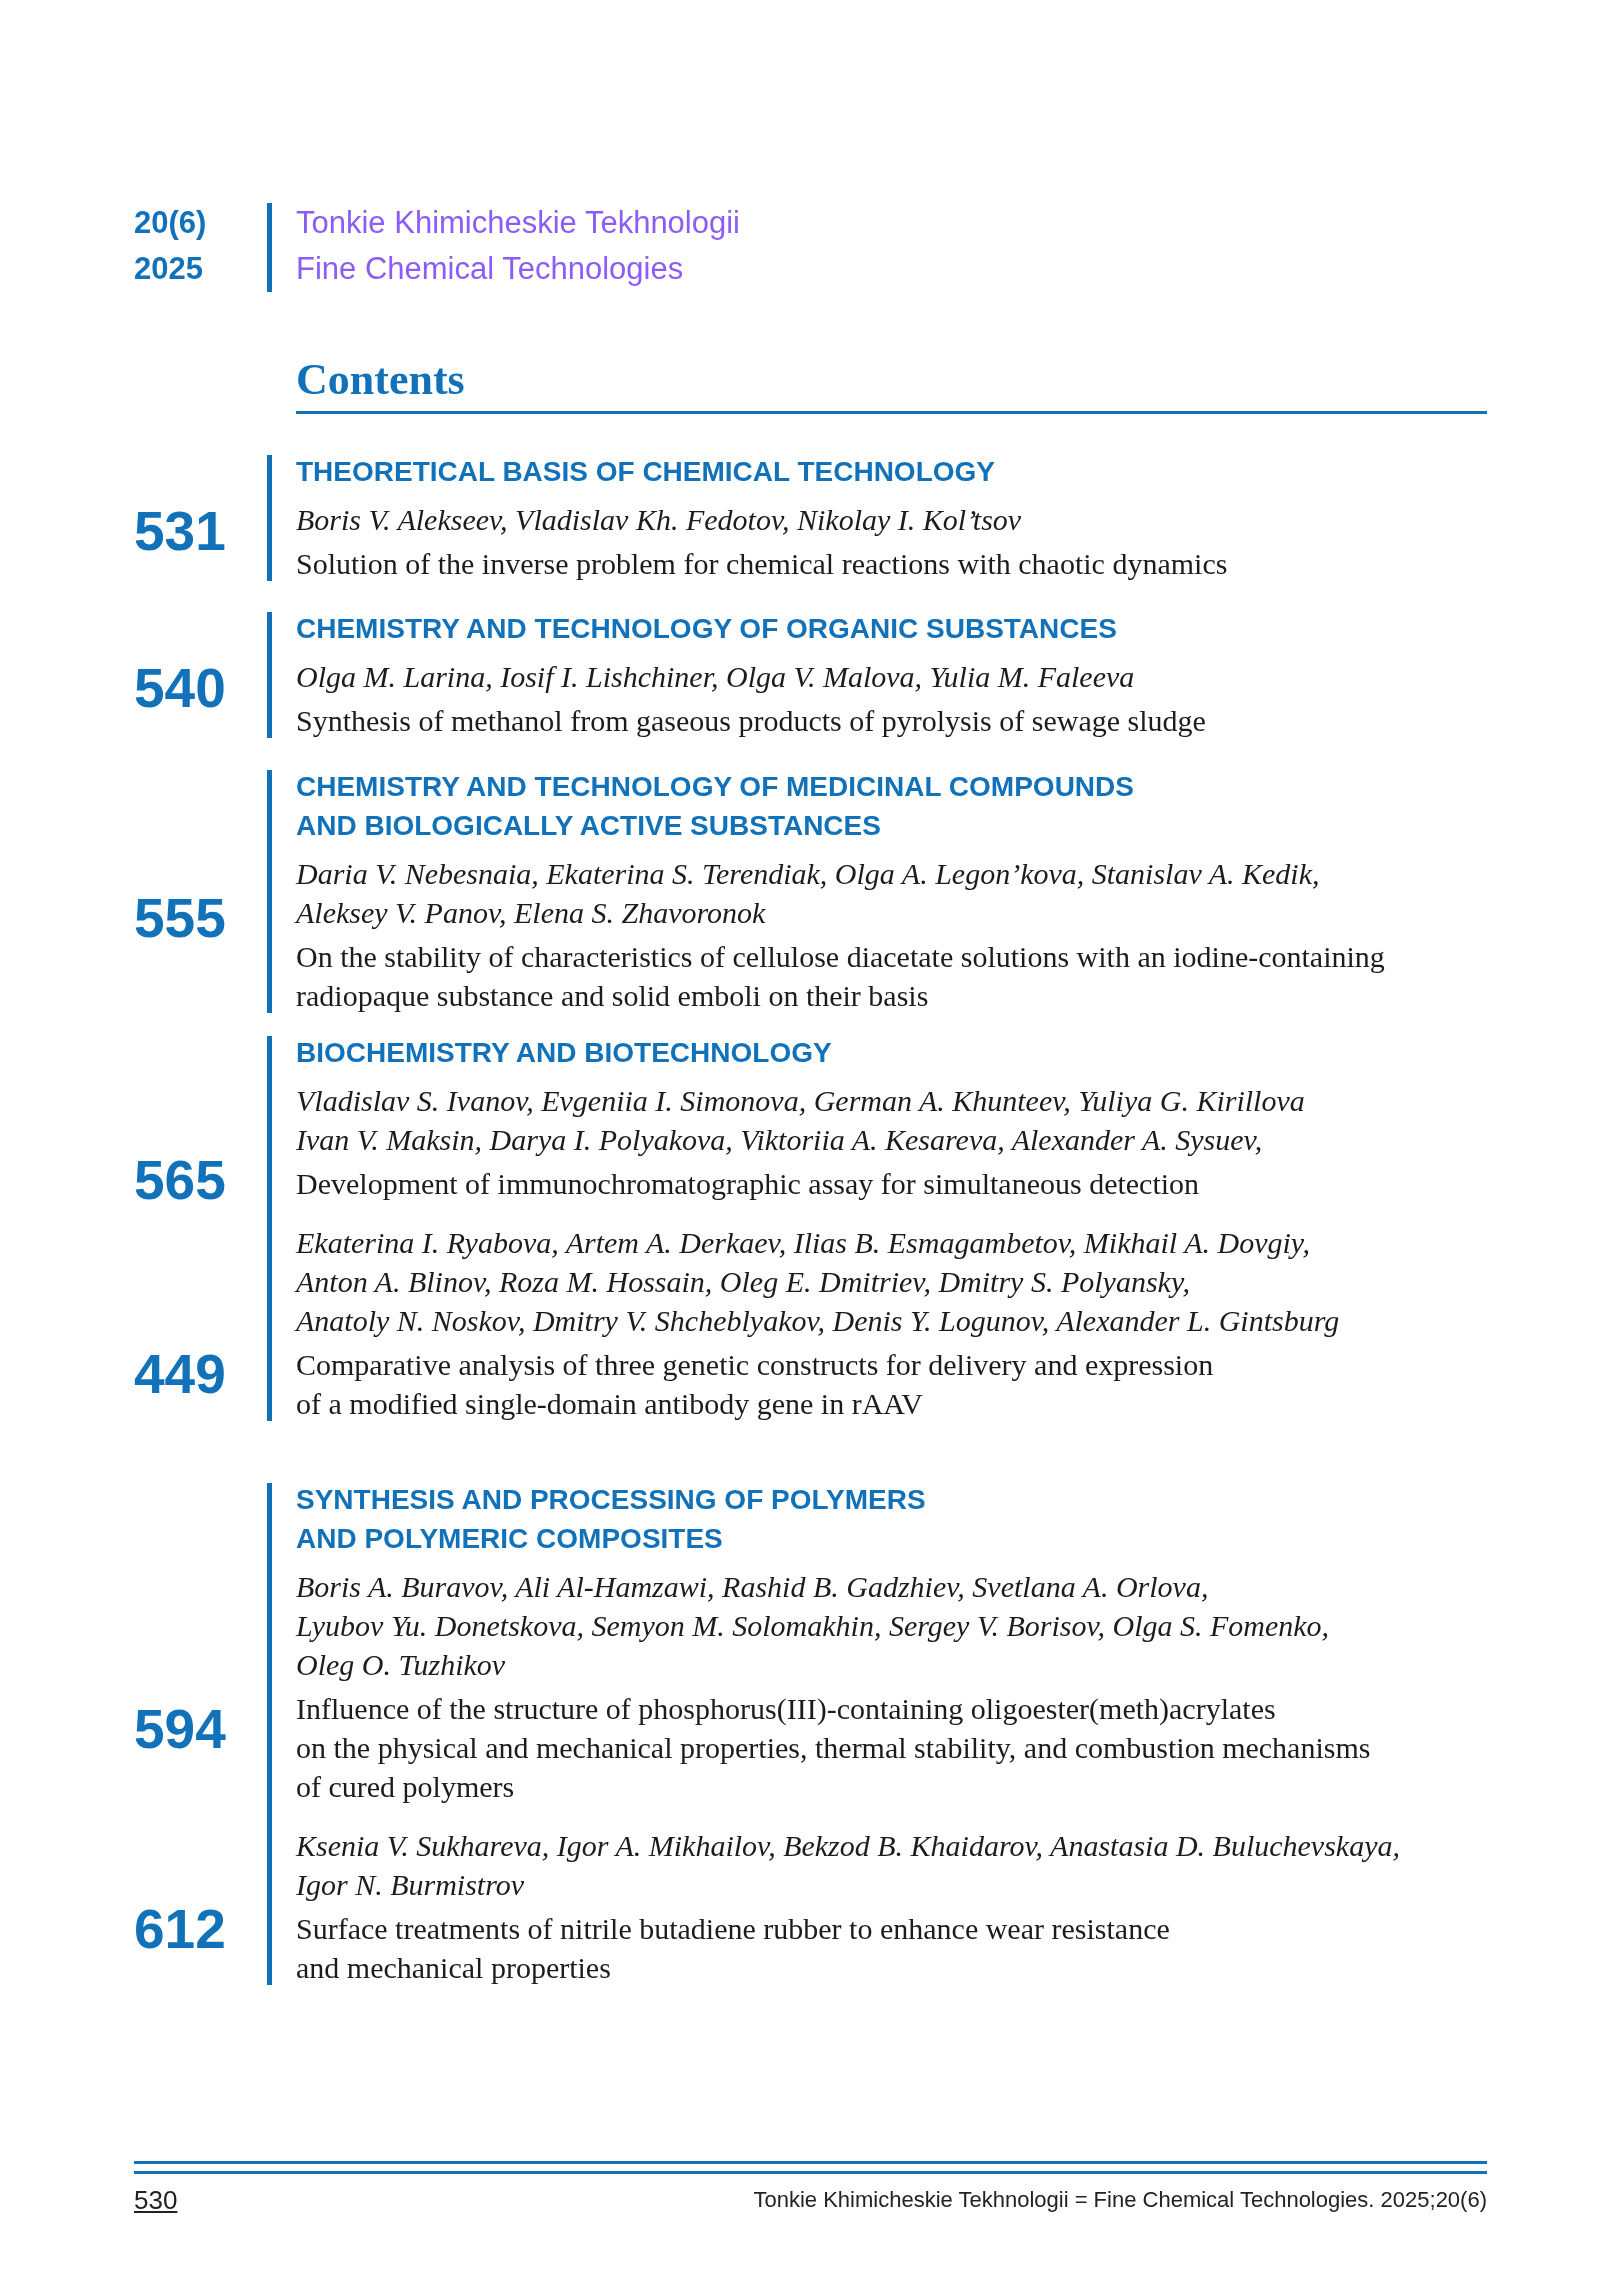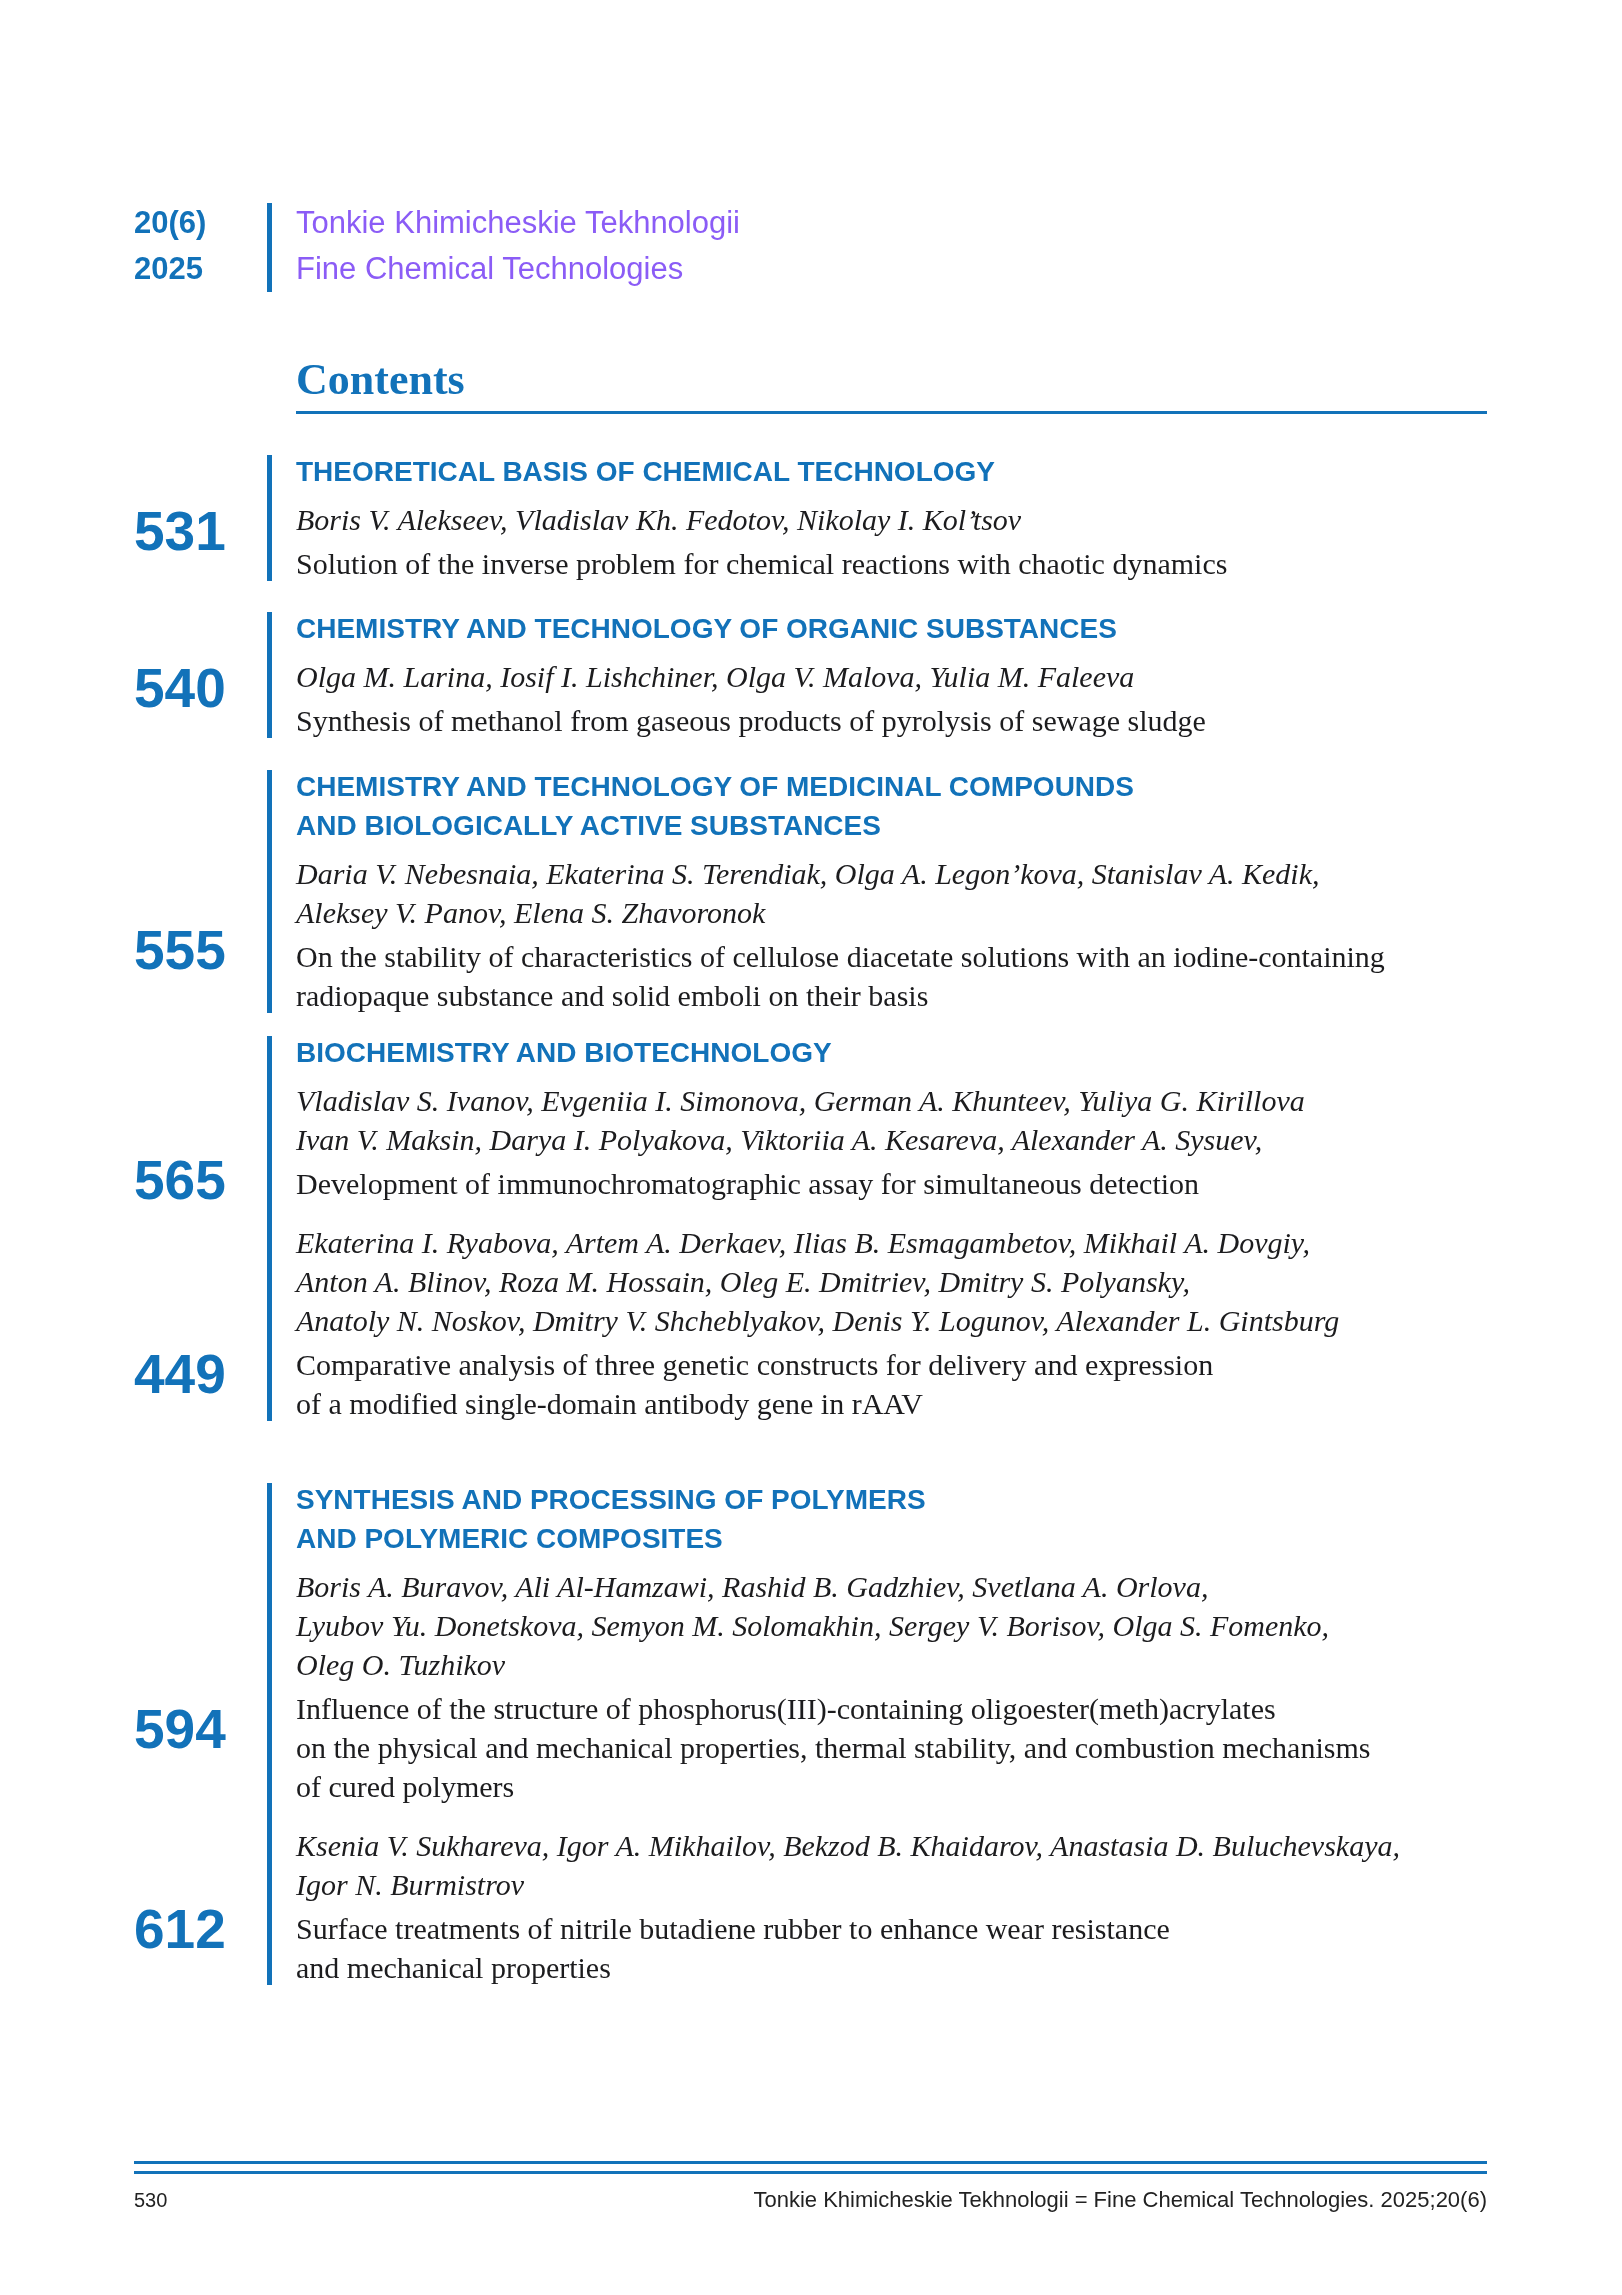--- a/index.html
+++ b/index.html
@@ -64,21 +64,21 @@
   .title-line {
     font-family:"Liberation Serif", serif;
     font-size:30px; line-height:39px; color:#1c1c1e;
   }
 
   
   .footer-rule-top    { position:absolute; left:134px; top:2161px; width:1353px; height:2.6px; background:#1272b9; }
   .footer-rule-bottom { position:absolute; left:134px; top:2171px; width:1353px; height:2.6px; background:#1272b9; }
   .footer-page {
     position:absolute; left:134px; top:2187px;
-    font-family:"Liberation Sans", sans-serif; font-size:20px; line-height:26px; color:#222;
+    font-family:"Liberation Sans", sans-serif; font-size:26px; line-height:26px; color:#222;text-decoration:underline;
   }
   .footer-citation {
     position:absolute; right:136px; top:2187px;
     font-family:"Liberation Sans", sans-serif; font-size:22px; line-height:26px; color:#222;
     text-align:right;
   }
 </style>
 </head>
 <body>
 
@@ -128,21 +128,21 @@
         </div>
         <div class="title-block">
           <div class="title-line">Synthesis of methanol from gaseous products of pyrolysis of sewage sludge</div>
         </div>
       </div>
     </div>
   </div>
 
   <div class="section" style="top:767px;">
     <div class="bar"></div>
-    <div class="pagenum" style="top:124px;margin-top:32px;">555</div>
+    <div class="pagenum" style="top:124px;">555</div>
     <div class="content">
       <div class="sec-heading">
         <div class="sec-heading-line">CHEMISTRY AND TECHNOLOGY OF MEDICINAL COMPOUNDS</div>
         <div class="sec-heading-line">AND BIOLOGICALLY ACTIVE SUBSTANCES</div>
       </div>
       <div class="entry">
         <div>
           <div class="authors-line">Daria V. Nebesnaia, Ekaterina S. Terendiak, Olga A. Legon’kova, Stanislav A. Kedik,</div>
           <div class="authors-line">Aleksey V. Panov, Elena S. Zhavoronok</div>
         </div>

